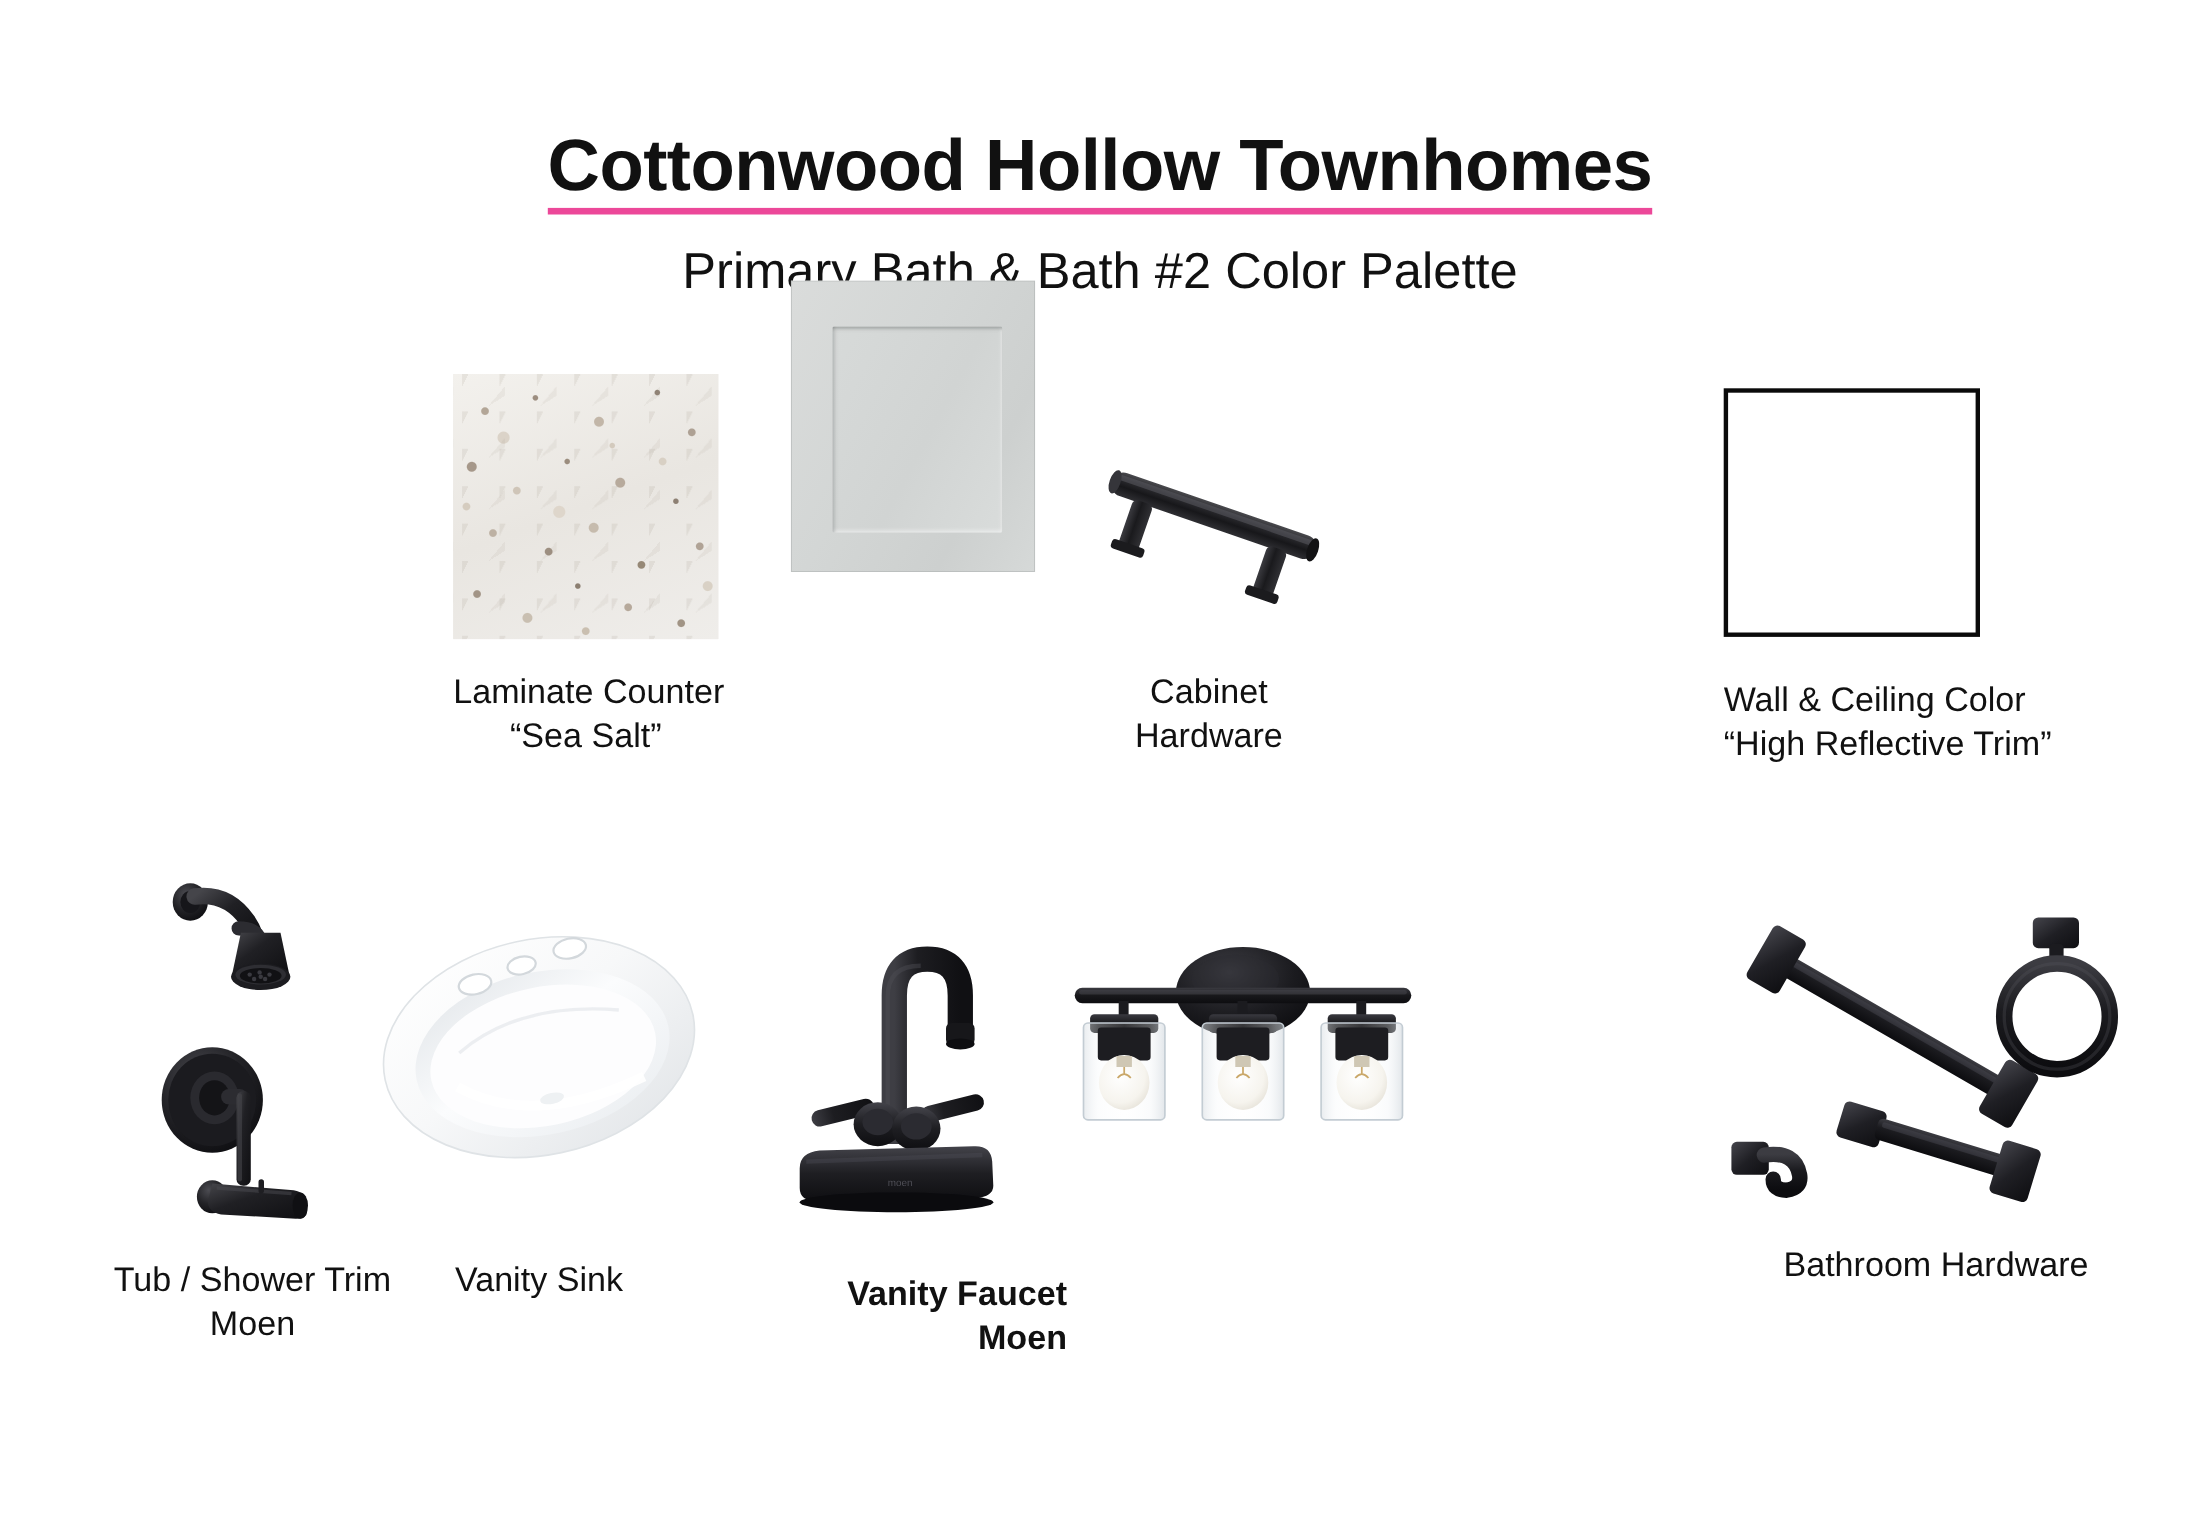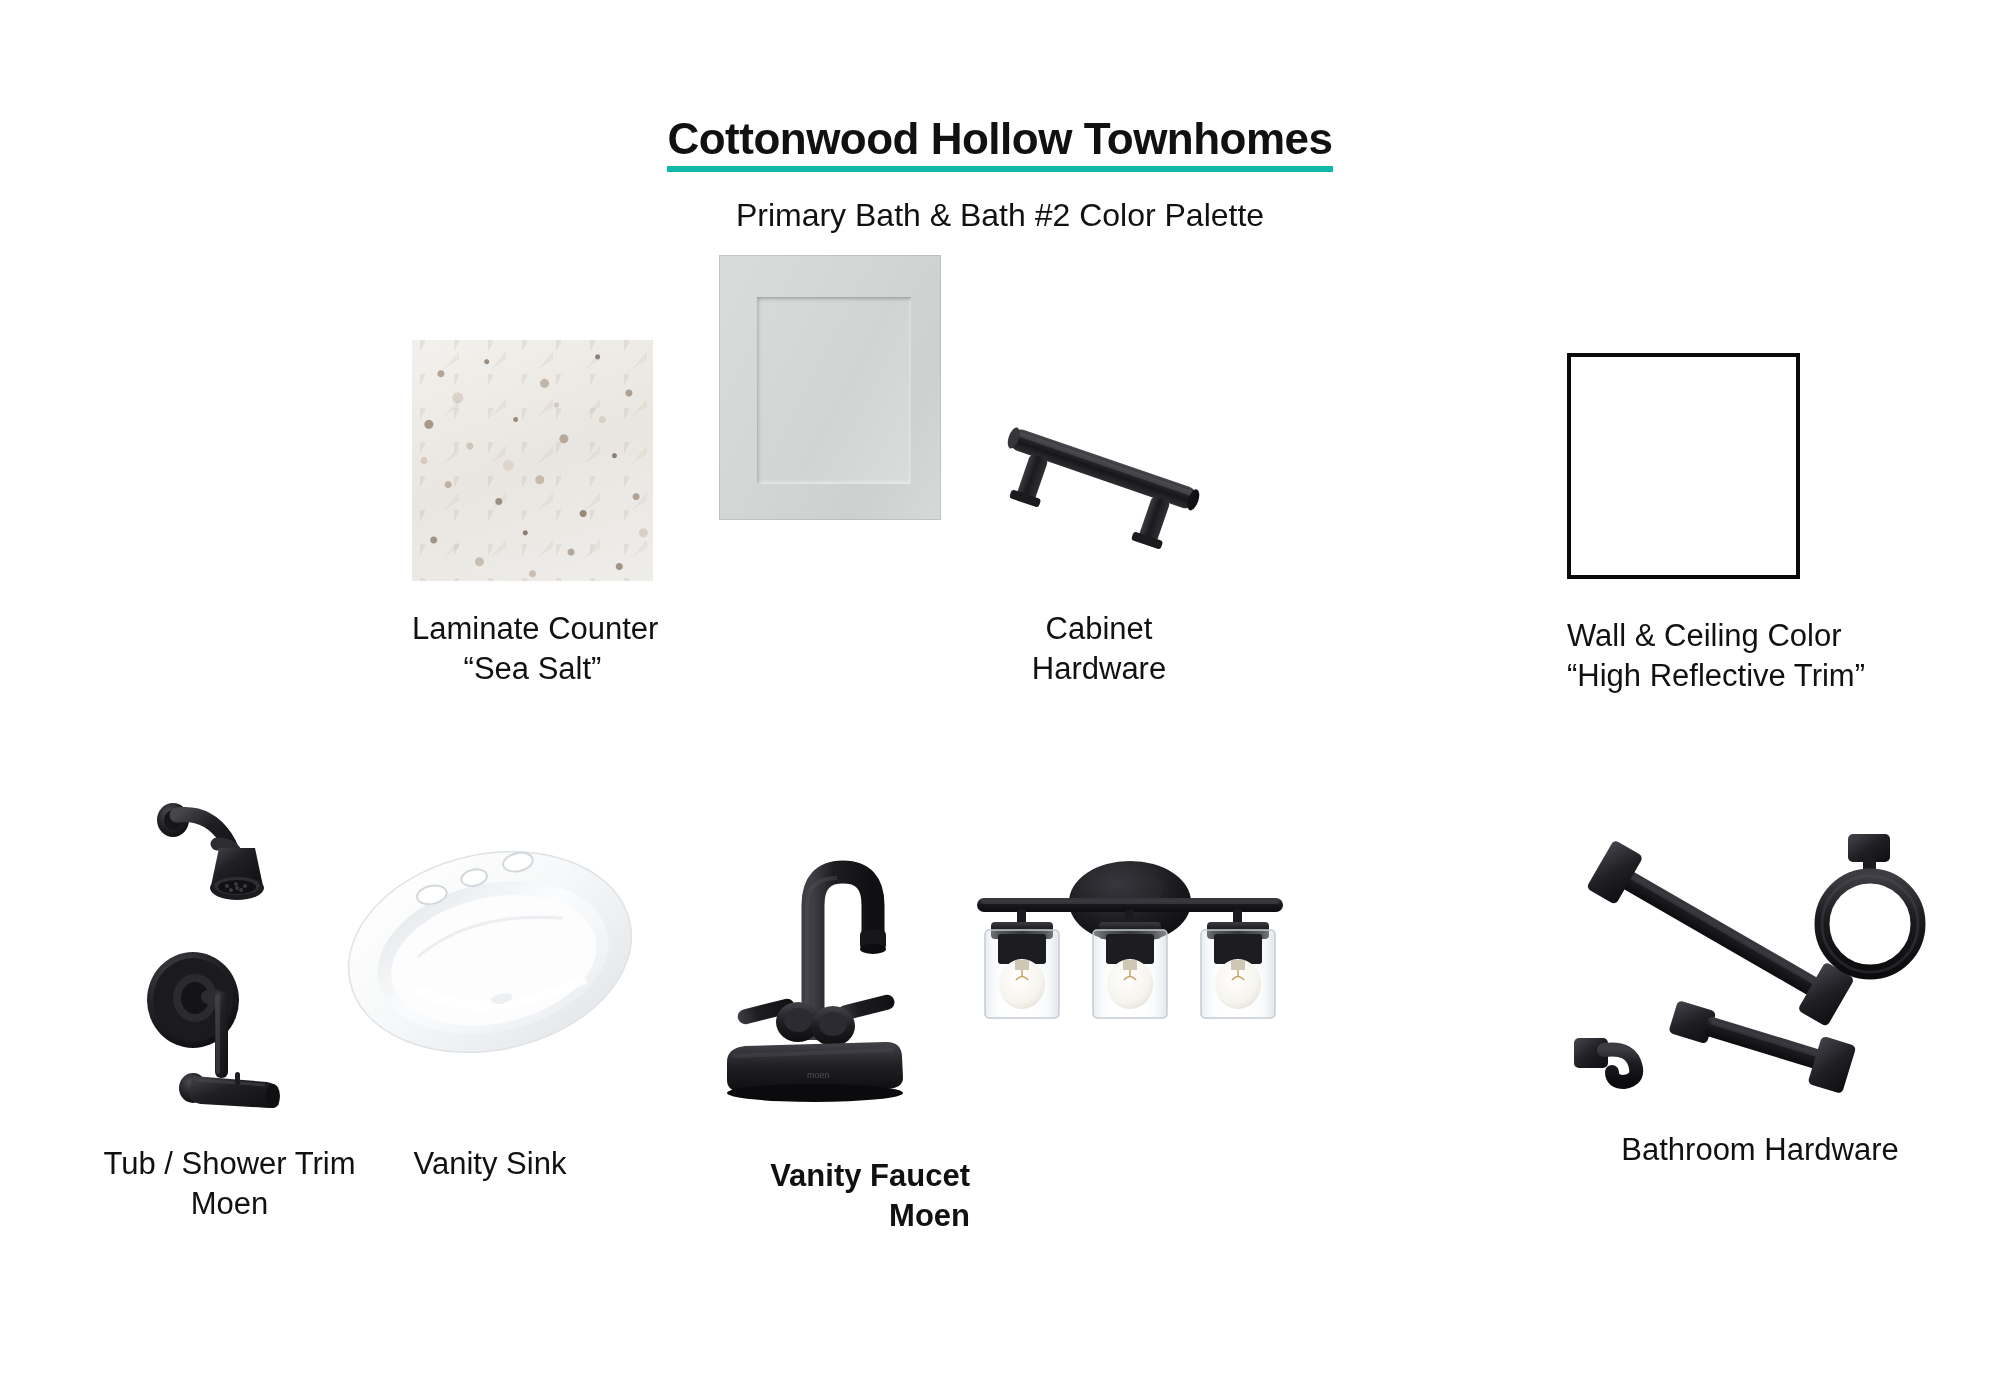--- a/index.html
+++ b/index.html
@@ -10,25 +10,25 @@
     font-family:"Liberation Sans", sans-serif;
     color:#111111;
     overflow:hidden;
     position:relative;
   }
   .board{position:absolute;inset:0;}
 
   
   .header{position:absolute;left:0;top:116px;width:2000px;text-align:center;}
   .title{
-    font-size:44px;font-weight:700;letter-spacing:-0.5px;line-height:1.05;
-    display:inline-block;border-bottom:6px solid #14b8a6;padding-bottom:4px;
+    font-size:66px;font-weight:700;letter-spacing:-0.5px;line-height:1.05;
+    display:inline-block;border-bottom:6px solid #ec4899;padding-bottom:4px;
   }
   .subtitle{
-    margin-top:26px;font-size:32px;font-weight:400;letter-spacing:0px;line-height:1.1;
+    margin-top:26px;font-size:46px;font-weight:400;letter-spacing:0px;line-height:1.1;
   }
 
   
   .row{position:absolute;left:0;width:2000px;}
   .cell{position:absolute;text-align:center;}
   .swatch-wrap{position:relative;display:flex;align-items:flex-end;justify-content:center;}
   .caption{font-size:31px;line-height:1.28;white-space:nowrap;}
   .caption .l2{display:block;}
 
   

